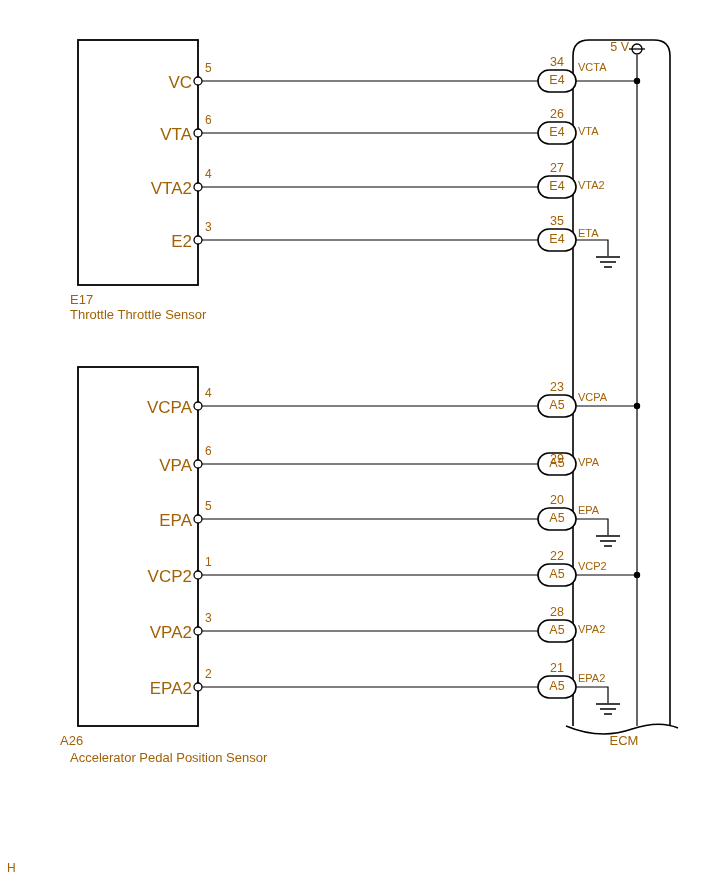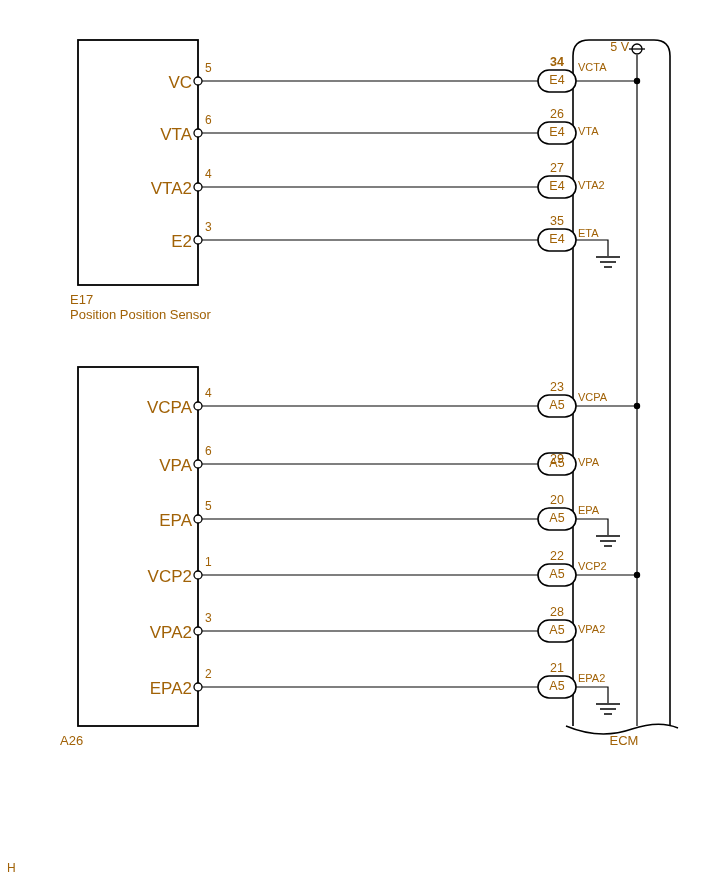--- a/index.html
+++ b/index.html
@@ -143,39 +143,40 @@
   <div class="lbl sig-name r-align" style="left:192px; top:126px;">VTA</div>
   <div class="lbl sig-name r-align" style="left:192px; top:180px;">VTA2</div>
   <div class="lbl sig-name r-align" style="left:192px; top:233px;">E2</div>
 
   <div class="lbl pin-num" style="left:205px; top:62px;">5</div>
   <div class="lbl pin-num" style="left:205px; top:114px;">6</div>
   <div class="lbl pin-num" style="left:205px; top:168px;">4</div>
   <div class="lbl pin-num" style="left:205px; top:221px;">3</div>
 
   <div class="lbl blk-code" style="left:70px; top:293px;">E17</div>
-  <div class="lbl blk-desc" style="left:70px; top:308px;">Position Position Sensor</div>
+  <div class="lbl blk-desc" style="left:70px; top:308px;">Throttle Throttle Sensor</div>
 
   <div class="lbl sig-name r-align" style="left:192px; top:399px;">VCPA</div>
   <div class="lbl sig-name r-align" style="left:192px; top:457px;">VPA</div>
   <div class="lbl sig-name r-align" style="left:192px; top:512px;">EPA</div>
   <div class="lbl sig-name r-align" style="left:192px; top:568px;">VCP2</div>
   <div class="lbl sig-name r-align" style="left:192px; top:624px;">VPA2</div>
   <div class="lbl sig-name r-align" style="left:192px; top:680px;">EPA2</div>
 
   <div class="lbl pin-num" style="left:205px; top:387px;">4</div>
   <div class="lbl pin-num" style="left:205px; top:445px;">6</div>
   <div class="lbl pin-num" style="left:205px; top:500px;">5</div>
   <div class="lbl pin-num" style="left:205px; top:556px;">1</div>
   <div class="lbl pin-num" style="left:205px; top:612px;">3</div>
   <div class="lbl pin-num" style="left:205px; top:668px;">2</div>
 
   <div class="lbl blk-code" style="left:60px; top:734px;">A26</div>
-
-  <div class="lbl term-num c-align" style="left:557px; top:56px;font-weight:bold;">34</div>
+  <div class="lbl blk-desc" style="left:70px; top:751px;">Accelerator Pedal Position Sensor</div>
+
+  <div class="lbl term-num c-align" style="left:557px; top:56px;">34</div>
   <div class="lbl term-num c-align" style="left:557px; top:108px;">26</div>
   <div class="lbl term-num c-align" style="left:557px; top:162px;">27</div>
   <div class="lbl term-num c-align" style="left:557px; top:215px;">35</div>
   <div class="lbl term-num c-align" style="left:557px; top:381px;">23</div>
   <div class="lbl term-num c-align" style="left:557px; top:439px;margin-top:14px;">29</div>
   <div class="lbl term-num c-align" style="left:557px; top:494px;">20</div>
   <div class="lbl term-num c-align" style="left:557px; top:550px;">22</div>
   <div class="lbl term-num c-align" style="left:557px; top:606px;">28</div>
   <div class="lbl term-num c-align" style="left:557px; top:662px;">21</div>
 

